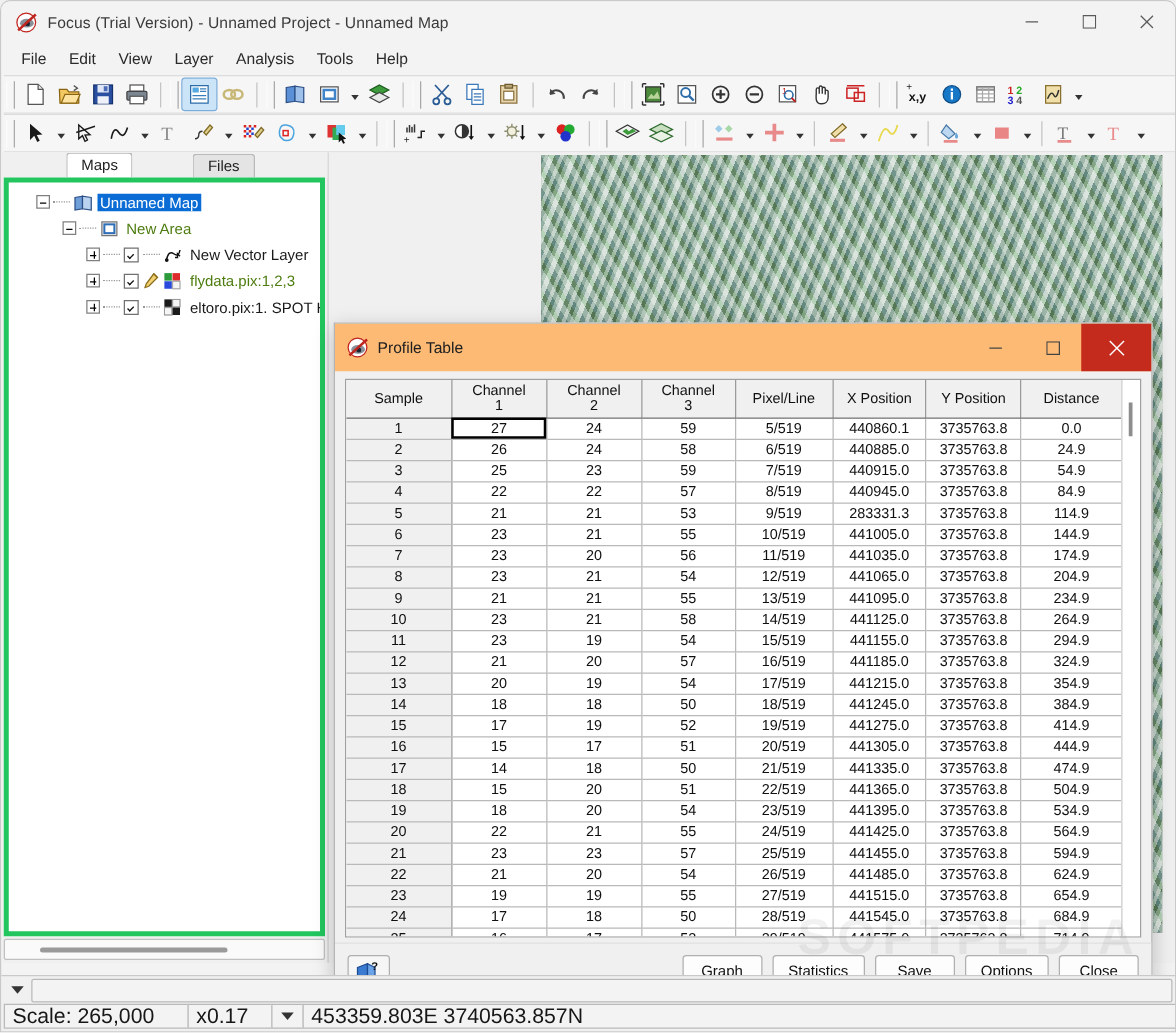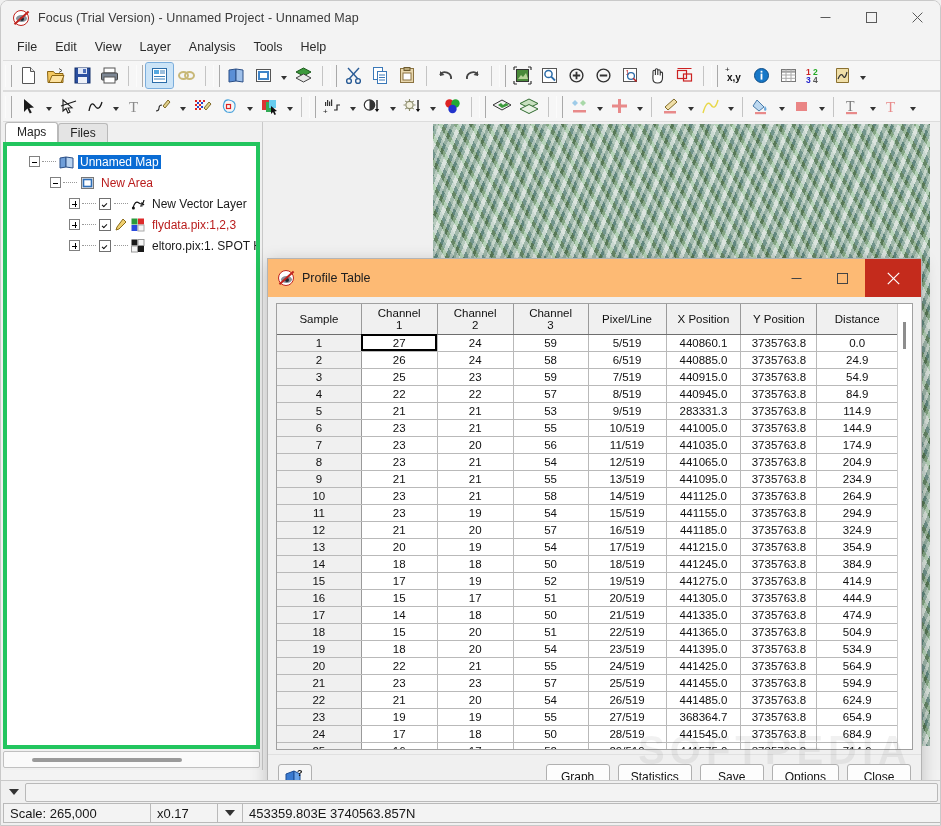--- a/index.html
+++ b/index.html
@@ -131,21 +131,21 @@
     display: flex; flex-direction: column;
     border-right: 1px solid #c9c9c9;
   }
   .tabstrip {
     height: 20px; display:flex; align-items:flex-end;
     padding-left: 4px; background:#f0f0f0;
   }
   .tabx {
     height: 19px; padding: 0 11px; font-size: 12px; color:#222;
     background: #e4e4e4; border:1px solid #b9b9b9; border-bottom:none;
-    border-radius: 3px 3px 0 0; line-height:18px;
+    border-radius: 3px 3px 0 0; line-height:18px;margin-left:48px;
   }
   .tabx.sel { background:#ffffff; border-color:#b9b9b9; height:20px; line-height:19px; }
   .tree-panel {
     flex: 1; background:#ffffff; border:4px solid #22c55e;
     margin: 0 2px 0 2px; overflow:hidden; position:relative;
     padding-top: 5px;
     padding-left: 14px;
   }
   .tnode { display:flex; align-items:center; height:21px; font-size:12px; white-space:nowrap; }
   .expander {
@@ -163,21 +163,21 @@
     width:12px; height:12px; border:1px solid #707070; background:#fff;
     margin-right:3px; position:relative; flex:none;
   }
   .chk::after {
     content:""; position:absolute; left:2px; top:4px; width:4px; height:2px;
     border-left:1.6px solid #111; border-bottom:1.6px solid #111;
     transform: rotate(-45deg);
   }
   .nlabel { padding: 0 2px; color:#1a1a1a; }
   .nlabel.sel { background:#0a6cd4; color:#fff; }
-  .nlabel.blue { color:#b91c1c; }
+  .nlabel.blue { color:#4d7c0f; }
   .ic { width:15px; height:14px; margin-right:4px; flex:none; position:relative;}
 
   .hscroll-left {
     height: 17px; background:#f0f0f0; position:relative; margin: 2px;
     border:1px solid #c0c0c0; border-radius:2px; background:#fafafa;
   }
   .hscroll-left .thumb {
     position:absolute; left: 28px; top:6px; width: 150px; height:4px;
     background:#9a9a9a; border-radius:2px;
   }
@@ -301,21 +301,21 @@
   .wide-field {
     flex:1; height:19px; margin-right:4px;
     background:#f3f3f3; border:1px solid #b9b9b9; border-radius:2px;
   }
   .statusbar {
     height: 22px; display:flex; align-items:stretch; padding: 0 2px 2px 2px;
   }
   .sb-cell {
     border:1px solid #b9b9b9; background:#f3f3f3;
     display:flex; align-items:center; padding: 0 6px;
-    font-size:13px; color:#161616; margin-right:-1px;
+    font-size:17px; color:#161616; margin-right:-1px;
   }
   .sb-scale { width: 148px; }
   .sb-zoom { width: 68px; }
   .sb-zoomarrow { width: 26px; justify-content:center; }
   .sb-zoomarrow .tri {
     border-left:5px solid transparent; border-right:5px solid transparent;
     border-top:6px solid #333;
   }
   .sb-coord { flex:1; }
   .sb-rgb { width: 250px; }
@@ -1183,21 +1183,21 @@
                       <td>441485.0</td>
                       <td>3735763.8</td>
                       <td>624.9</td>
                     </tr>
                     <tr>
                       <td class="rowhdr">23</td>
                       <td>19</td>
                       <td>19</td>
                       <td>55</td>
                       <td>27/519</td>
-                      <td>368364.7</td>
+                      <td>441515.0</td>
                       <td>3735763.8</td>
                       <td>654.9</td>
                     </tr>
                     <tr>
                       <td class="rowhdr">24</td>
                       <td>17</td>
                       <td>18</td>
                       <td>50</td>
                       <td>28/519</td>
                       <td>441545.0</td>

